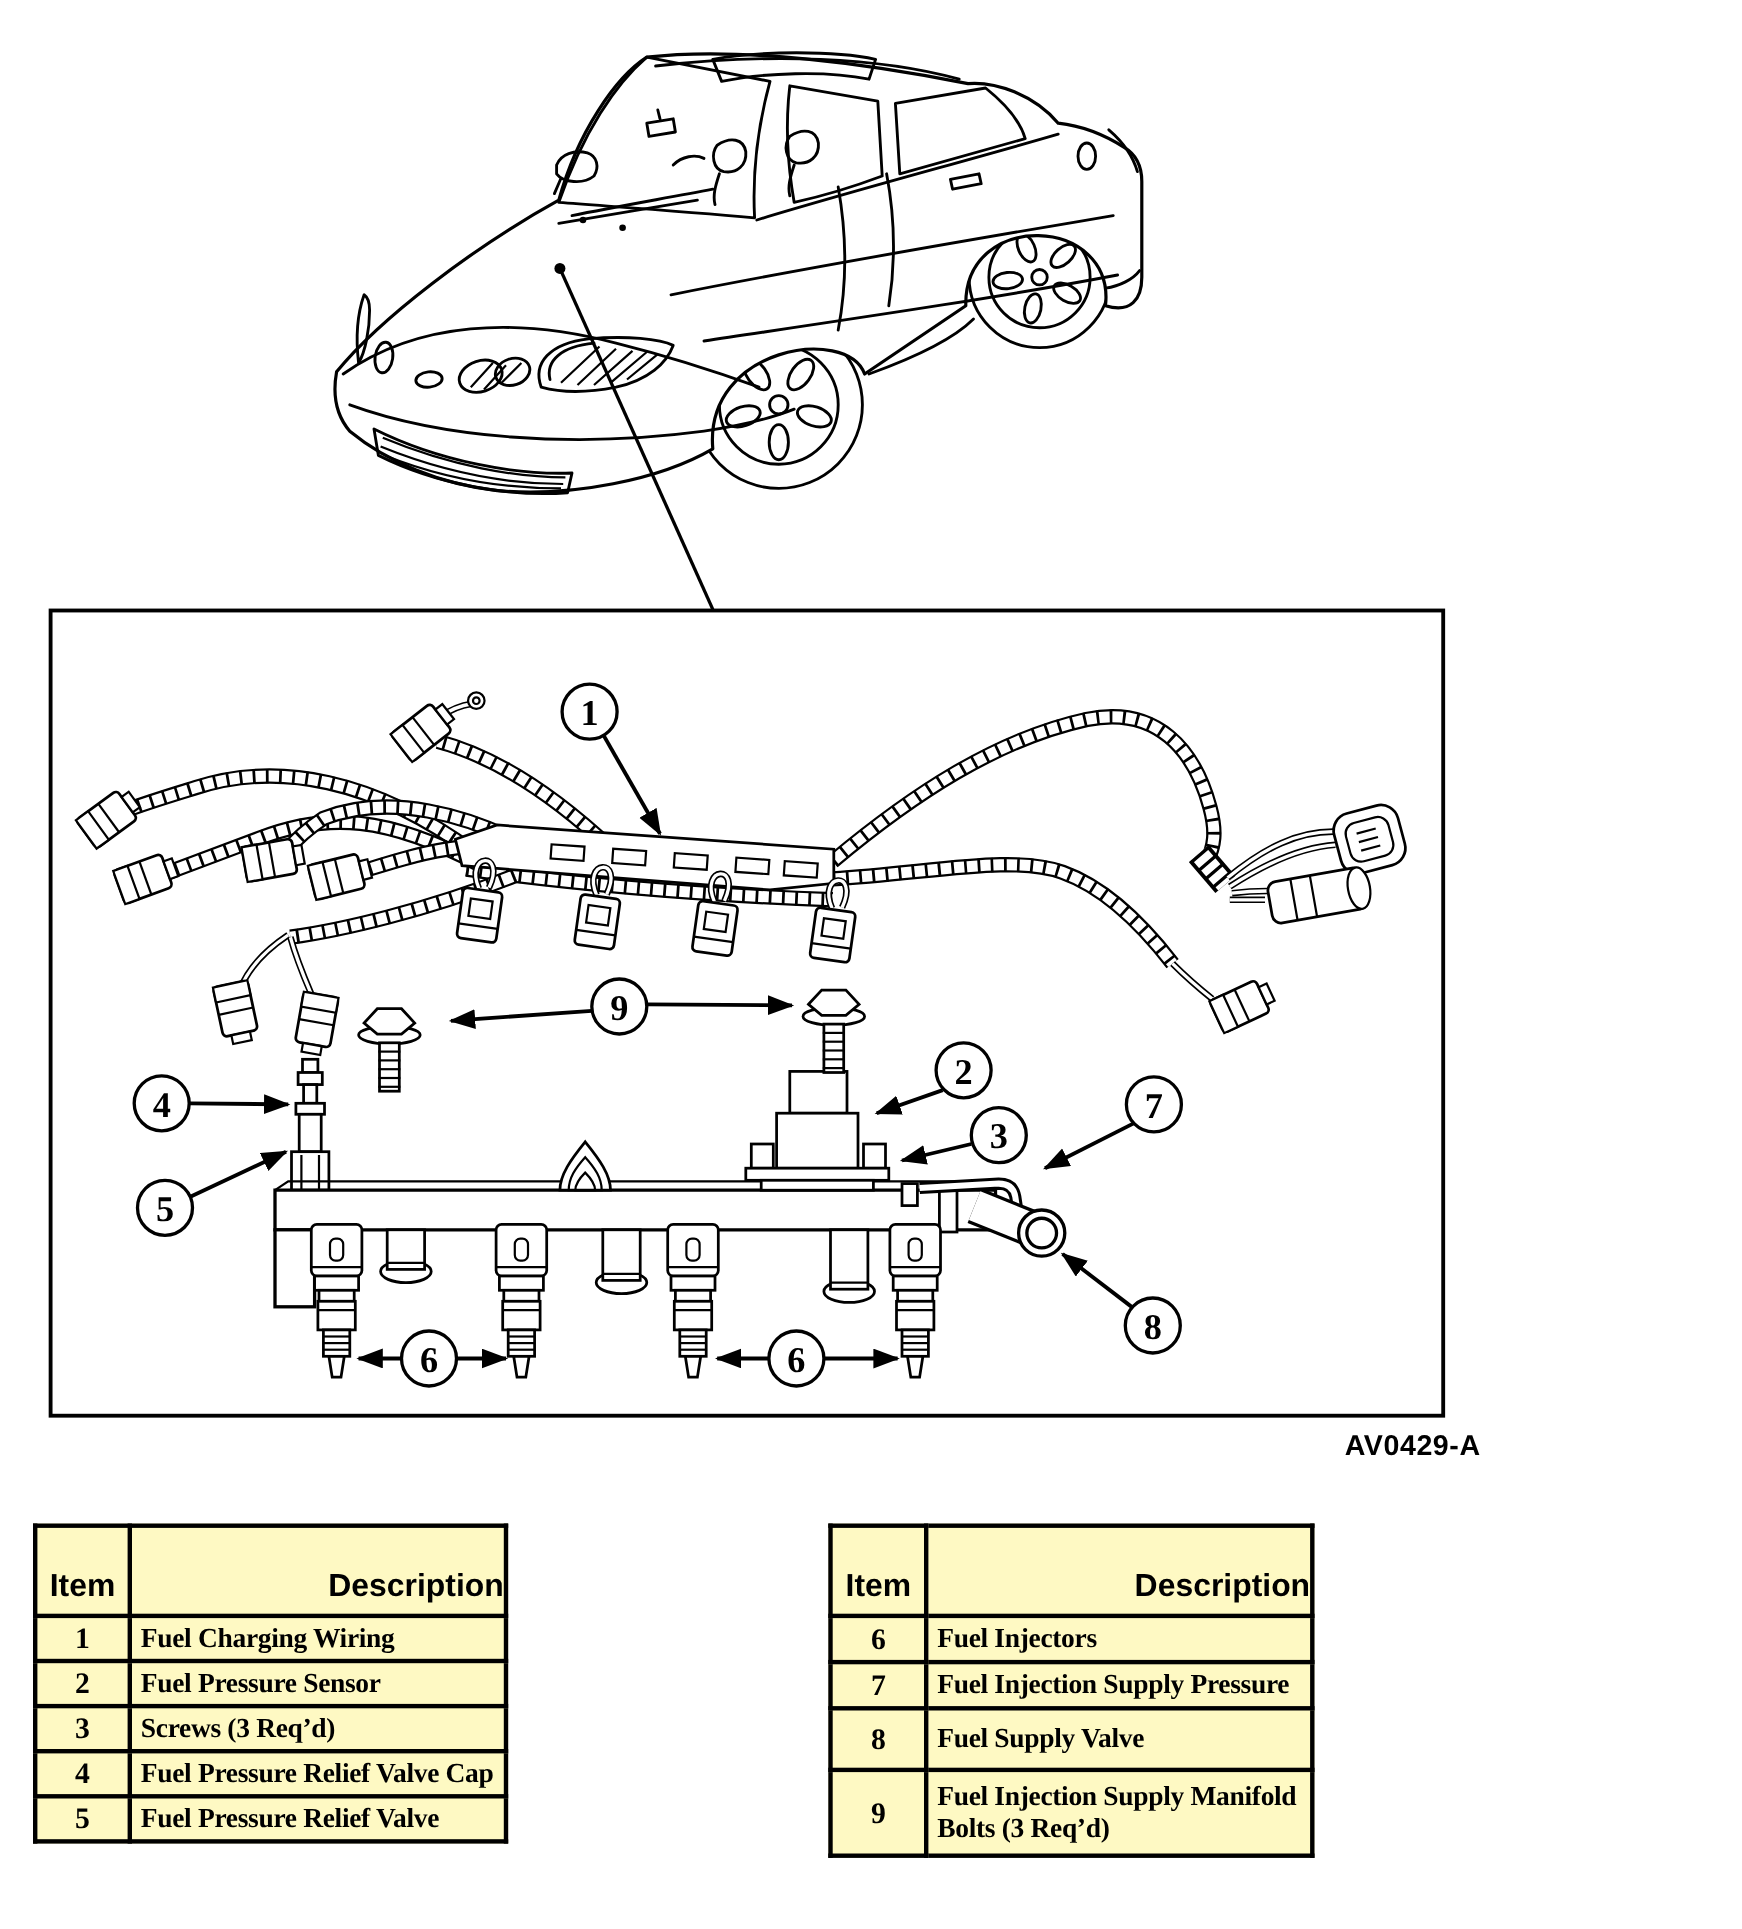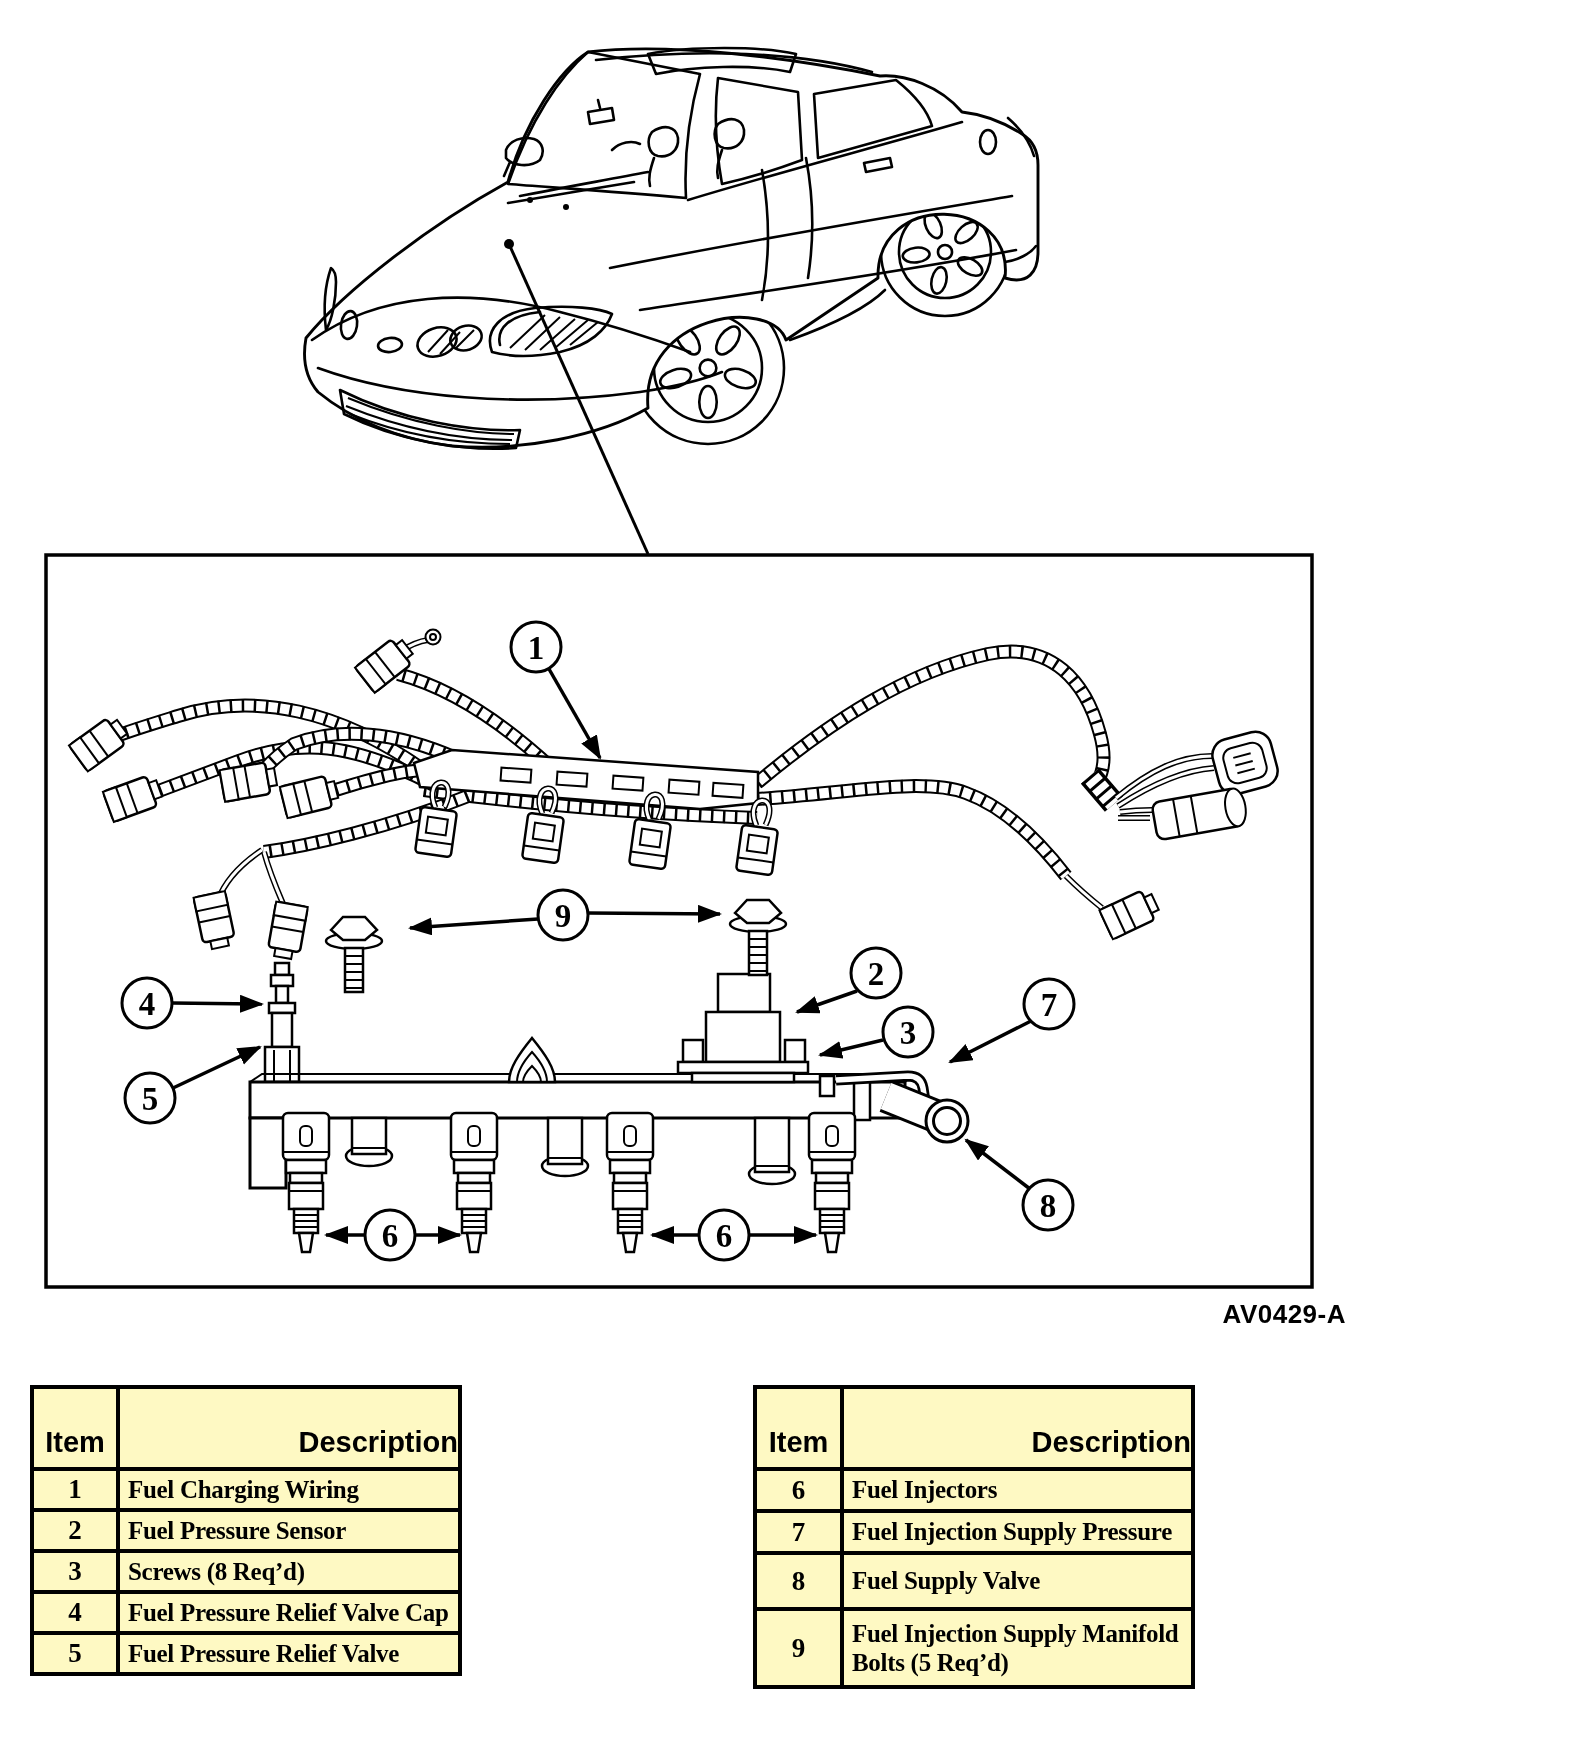--- a/index.html
+++ b/index.html
@@ -544,21 +544,21 @@
     <tr style="height:41px">
       <td class="num">1</td>
       <td class="desc">Fuel Charging Wiring</td>
     </tr>
     <tr style="height:41px">
       <td class="num">2</td>
       <td class="desc">Fuel Pressure Sensor</td>
     </tr>
     <tr style="height:41px">
       <td class="num">3</td>
-      <td class="desc">Screws (8 Req’d)</td>
+      <td class="desc">Screws (3 Req’d)</td>
     </tr>
     <tr style="height:41px">
       <td class="num">4</td>
       <td class="desc">Fuel Pressure Relief Valve Cap</td>
     </tr>
     <tr style="height:41px">
       <td class="num">5</td>
       <td class="desc">Fuel Pressure Relief Valve</td>
     </tr>
   </tbody>
@@ -583,18 +583,18 @@
     <tr style="height:42px">
       <td class="num">7</td>
       <td class="desc">Fuel Injection Supply Pressure</td>
     </tr>
     <tr style="height:56px">
       <td class="num">8</td>
       <td class="desc">Fuel Supply Valve</td>
     </tr>
     <tr style="height:78px" class="wrap">
       <td class="num">9</td>
-      <td class="desc">Fuel Injection Supply Manifold Bolts (5 Req’d)</td>
+      <td class="desc">Fuel Injection Supply Manifold Bolts (3 Req’d)</td>
     </tr>
   </tbody>
 </table>
 
 </div>
 
 </body></html>

